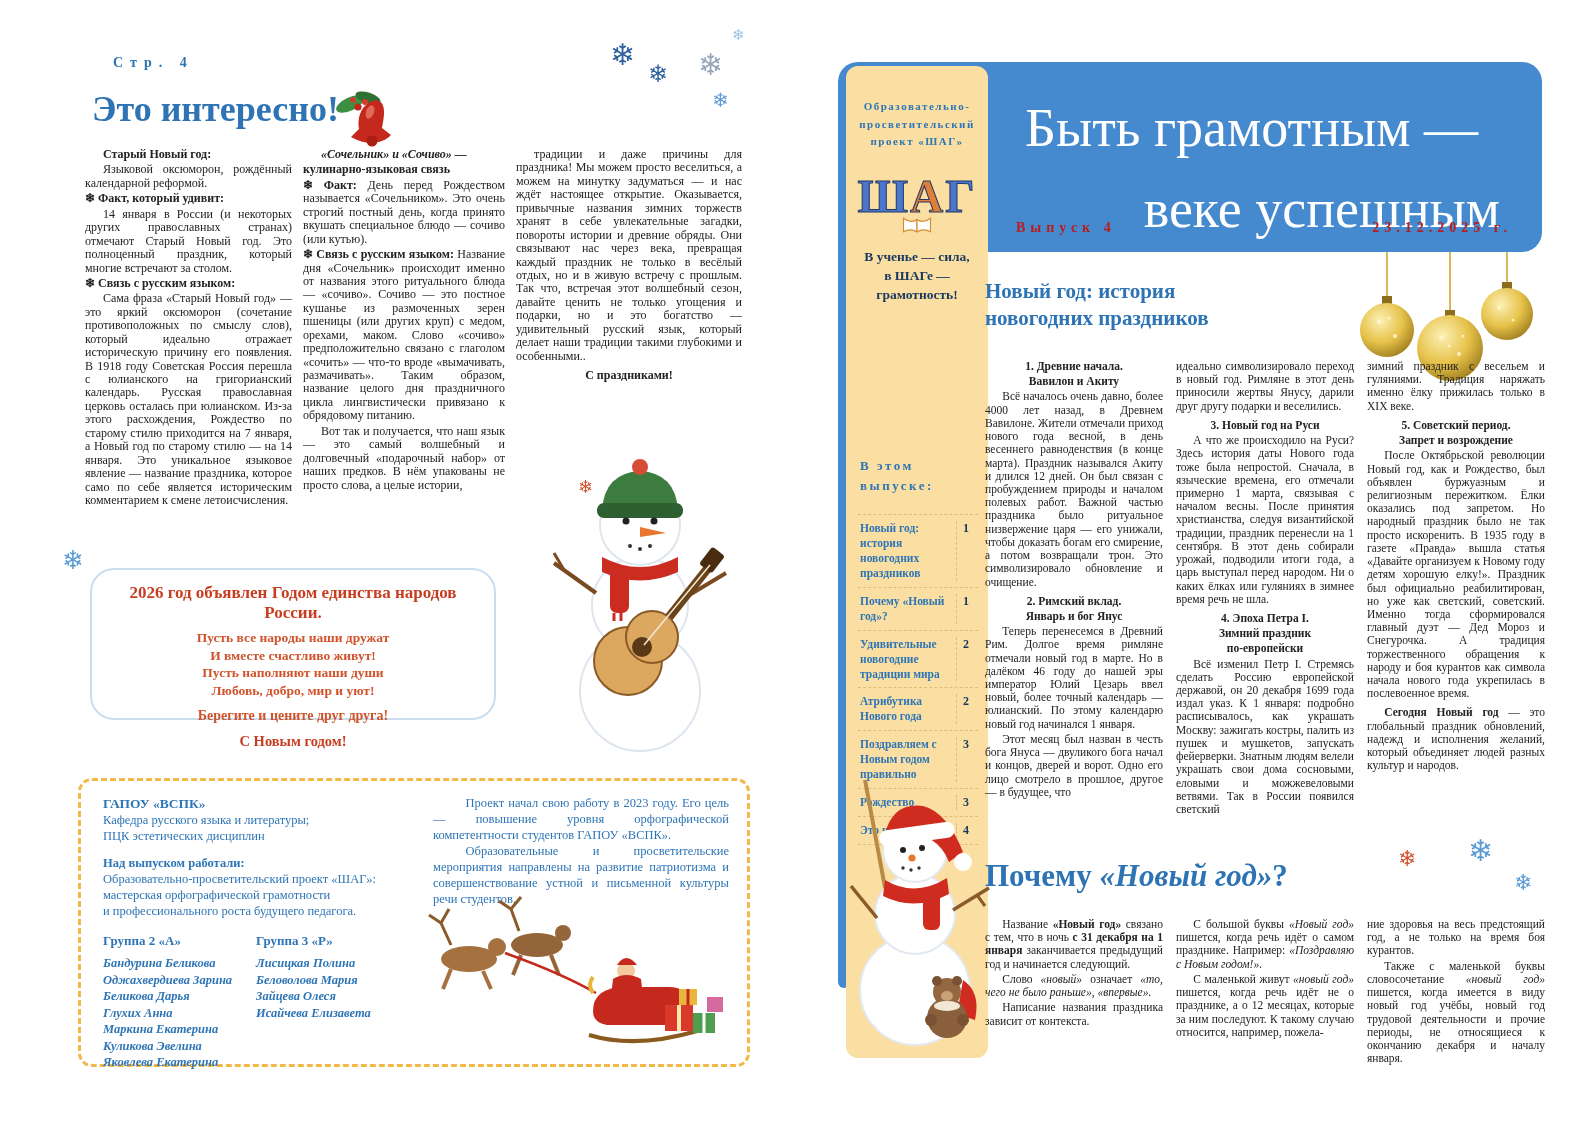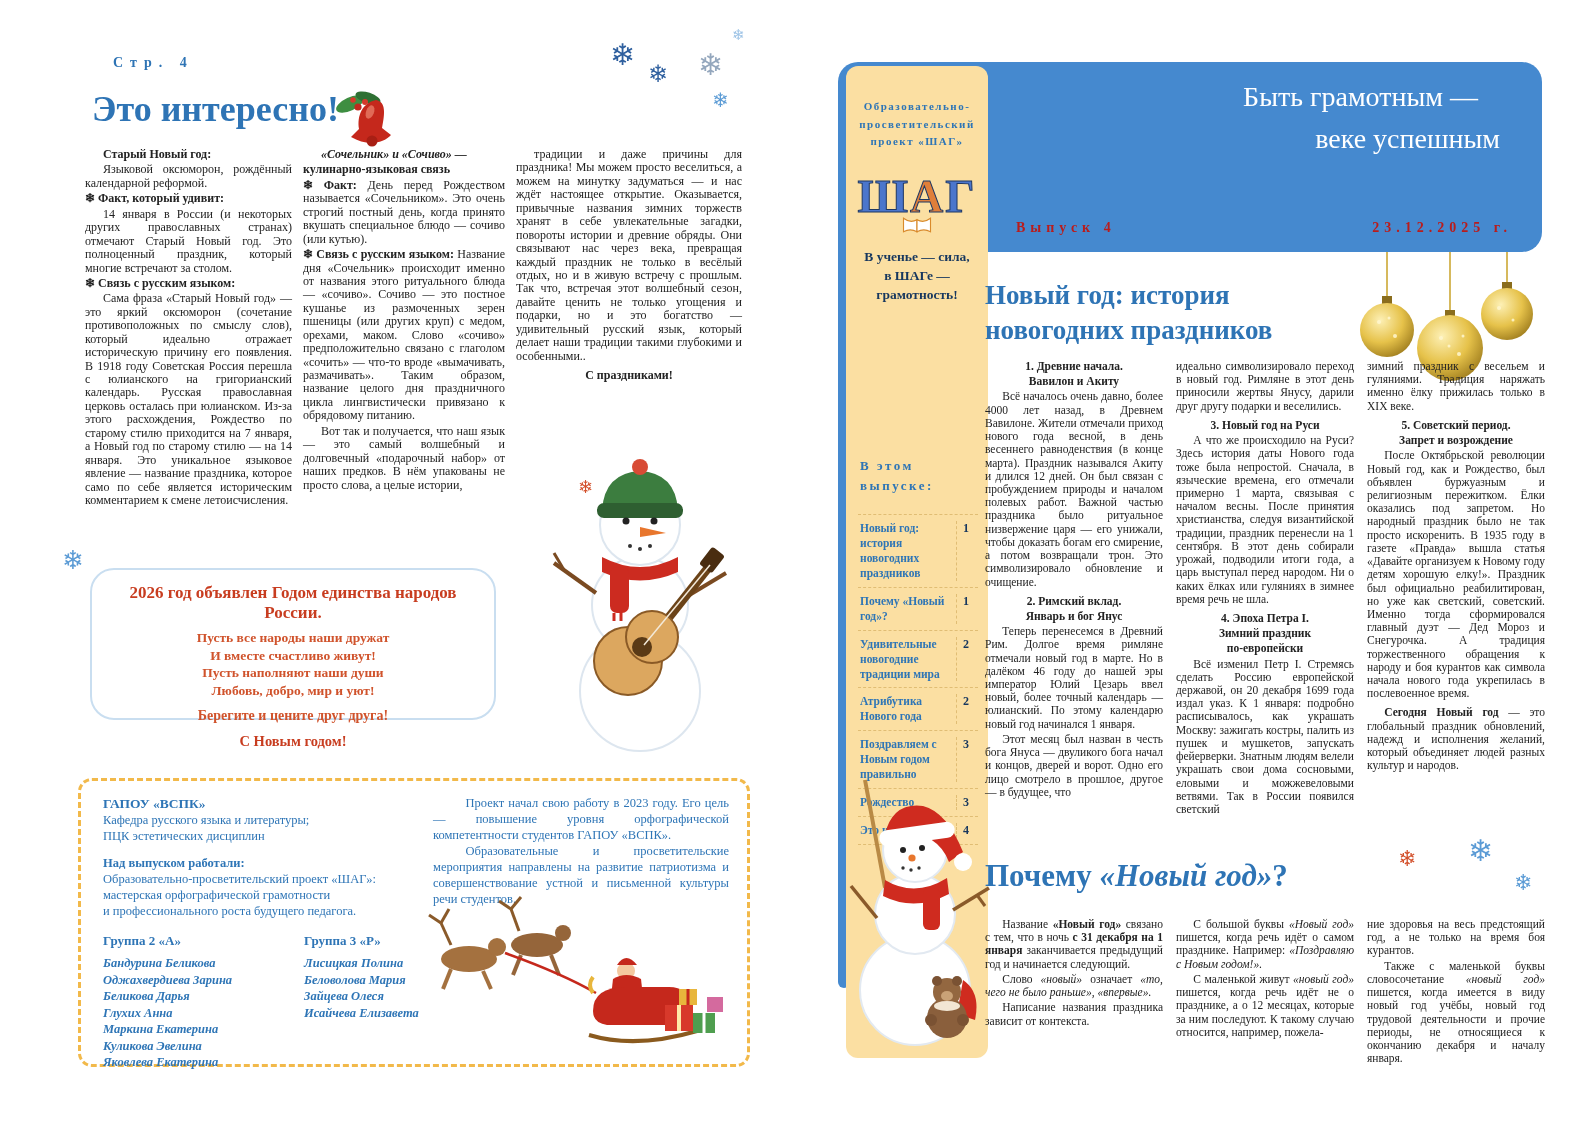--- a/index.html
+++ b/index.html
@@ -23,21 +23,21 @@
              background:#fff;text-align:center;color:#d0532c;font-weight:bold;}
   .greet-title{margin:13px 10px 6px 10px;font-size:17px;color:#c83d20;}
   .greet-line{font-size:13.5px;line-height:1.3;}
   .greet-l5{margin-top:9px;font-size:14px;}
   .greet-l6{margin-top:9px;font-size:14.5px;color:#c83d20;}
 
   .credits-box{left:78px;top:778px;width:666px;height:283px;border:3px dashed #f2b94a;border-radius:14px;background:#fff;text-decoration:underline;}
   .cr-left{left:22px;top:14px;width:322px;font-size:12.5px;color:#2e75b6;line-height:1.28;}
   .cr-org{font-weight:bold;font-size:13.5px;}
   .cr-worktitle{font-weight:bold;margin-top:11px;}
-  .cr-groups{left:22px;top:152px;display:flex;gap:72px;}
+  .cr-groups{left:22px;top:152px;display:flex;gap:24px;}
   .cr-grouptitle{font-weight:bold;font-size:13px;color:#2e75b6;margin-bottom:6px;}
   .cr-name{font-style:italic;font-weight:bold;font-size:12.5px;color:#2e75b6;line-height:1.32;}
   .cr-right{left:352px;top:14px;width:296px;font-size:12.5px;color:#2e75b6;text-align:justify;line-height:1.28;}
   .cr-right p{margin:0;text-indent:2.6em;}
 
   
   .mast-bg{left:838px;top:62px;width:704px;height:190px;background:#4589cf;border-radius:20px;}
   .side-strip{left:838px;top:150px;width:12px;height:838px;background:#4589cf;border-radius:0 0 10px 10px;}
   .cream-panel{left:846px;top:66px;width:142px;height:992px;background:#fbdfa2;border-radius:12px;}
   .sb-project{left:0;top:32px;width:100%;text-align:center;font-size:11px;font-weight:bold;color:#2e75b6;
@@ -46,27 +46,27 @@
            -webkit-text-stroke:1px #1f3864;letter-spacing:2px;}
   .sb-logo .a{color:#e07f3a;}
   .sb-book{left:56px;top:150px;}
   .sb-motto{left:0;top:182px;width:100%;text-align:center;font-size:13.5px;font-weight:bold;color:#17375e;line-height:1.4;}
   .sb-toctitle{left:14px;top:390px;font-size:13px;font-weight:bold;color:#2e75b6;letter-spacing:2.5px;line-height:1.55;}
   .sb-toc{left:12px;top:448px;width:120px;border-top:1px dashed #e0bd74;}
   .toc-item{display:flex;border-bottom:1px dashed #e0bd74;padding:6px 0 6px 2px;}
   .toc-label{flex:1;font-size:11.5px;font-weight:bold;color:#2e75b6;line-height:1.3;padding-right:4px;}
   .toc-num{width:15px;border-left:1px dashed #e0bd74;padding-left:6px;font-size:12px;font-weight:bold;color:#17375e;}
 
-  .mast-title{left:1000px;top:76px;width:505px;text-align:right;color:#ffffff;font-size:28px;line-height:1.5;}
+  .mast-title{left:1000px;top:88px;width:505px;text-align:right;color:#ffffff;font-size:54px;line-height:1.5;}
   .mast-l1{padding-right:27px;}
   .mast-l2{padding-right:5px;}
   .mast-meta{left:1016px;top:220px;width:496px;display:flex;justify-content:space-between;
              color:#b91c1c;font-weight:bold;font-size:14px;letter-spacing:5px;}
 
-  .a1-title{left:985px;top:278px;font-size:27px;font-weight:bold;color:#2e74b5;line-height:1.28;margin:0;}
+  .a1-title{left:985px;top:278px;font-size:21px;font-weight:bold;color:#2e74b5;line-height:1.28;margin:0;}
   .rp-cols{left:985px;width:560px;display:flex;gap:13px;}
   .rp-cols .col{width:178px;font-size:11.5px;line-height:1.15;text-align:justify;}
   .rp-cols p{margin:0 0 2px 0;}
   .a1-cols{top:360px;}
   .a2-title{left:985px;top:858px;font-size:31px;font-weight:bold;color:#2e74b5;margin:0;}
   .a2-cols{top:918px;}
 
   .flake{position:absolute;line-height:1;}
 </style>
 </head>

